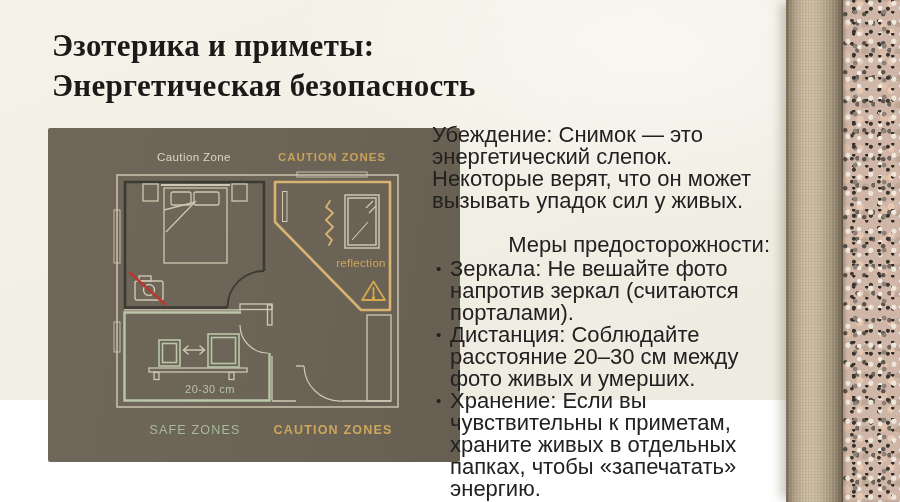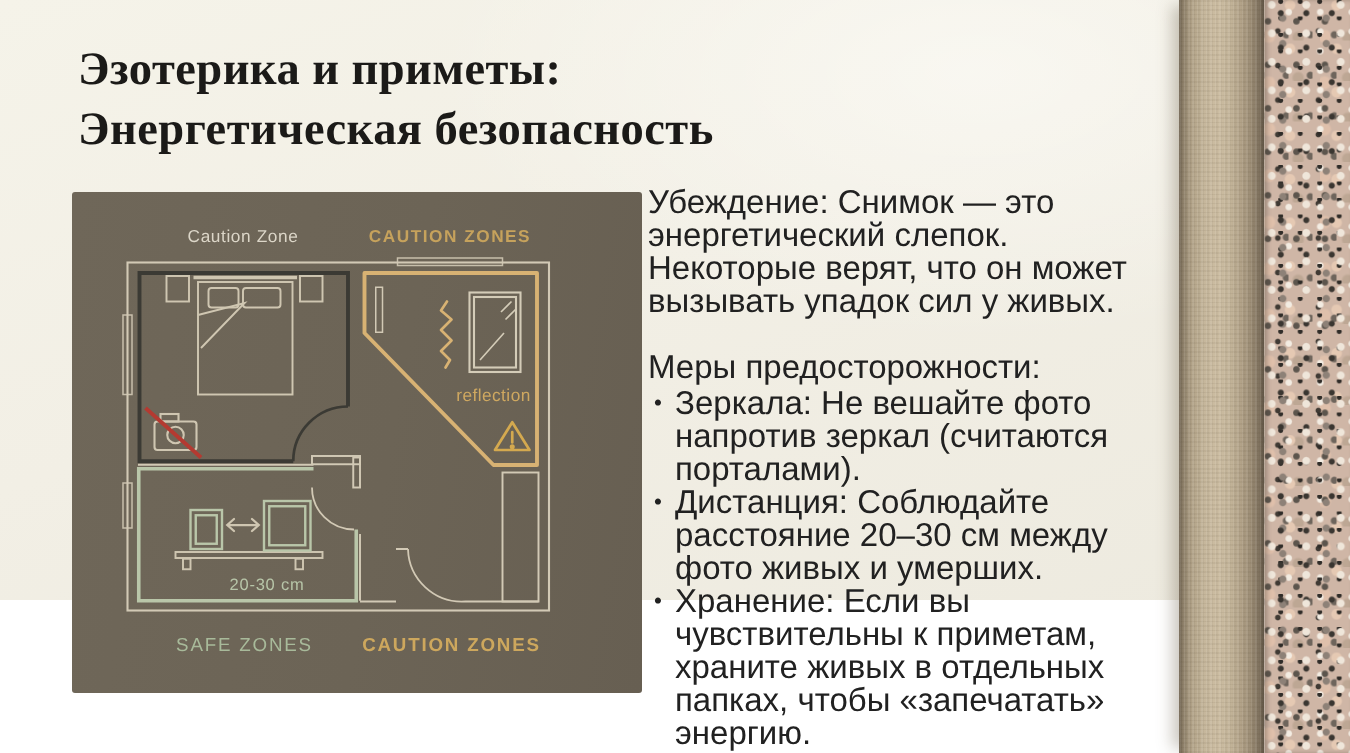--- a/index.html
+++ b/index.html
@@ -9,35 +9,35 @@
          background:
            radial-gradient(ellipse 600px 300px at 72% 12%, rgba(255,255,252,.5) 0%, rgba(255,255,252,0) 60%),
            linear-gradient(160deg,#f5f3e9 0%,#f2efe5 45%,#edeadf 100%); text-decoration: underline;}
   
   .title{position:absolute;left:52px;top:26px;color:#1b1a18;
          font-family:"Liberation Serif", serif;font-weight:600;
          font-size:31px;line-height:40px;letter-spacing:.3px;}
   
   .plan{position:absolute;left:48px;top:128px;width:380px;height:334px;
         background:linear-gradient(100deg,#6f6759 0%,#6c6456 55%,#675f52 100%);
-        border-radius:2px;}
+        border-radius:2px;padding-left:32px;}
   .plan svg{display:block;}
   .plan text{font-family:"Liberation Sans", sans-serif;}
   .lbl-light{fill:#dcd6c8;font-size:11.5px;letter-spacing:.4px;}
   .lbl-gold{fill:#c6a25c;font-size:11.5px;letter-spacing:1px;font-weight:600;}
   .lbl-gold-lg{fill:#cda75d;font-size:12.5px;letter-spacing:1.2px;font-weight:600;}
   .lbl-sage{fill:#a8ba9a;font-size:12.5px;letter-spacing:1.2px;}
   .lbl-refl{fill:#cfa860;font-size:11.5px;letter-spacing:.3px;}
   .lbl-dist{fill:#b7c5a8;font-size:11px;letter-spacing:.5px;}
   
   .content{position:absolute;left:432px;top:124px;width:338px;color:#212121;
            font-size:22px;line-height:22px;}
   .content p{margin:0;}
   .intro{margin-bottom:22px !important;}
-  .prec-head{margin-bottom:2px !important;}
+  .prec-head{margin-bottom:2px !important;text-align:right;}
   ul.prec{list-style:none;margin:0;padding:0;}
   ul.prec li{position:relative;padding-left:18px;}
   ul.prec li::before{content:"•";position:absolute;left:4px;top:0;font-size:15px;}
   
   .linen{position:absolute;top:0;left:786px;width:57px;height:502px;
     background:
       repeating-linear-gradient(90deg, rgba(255,255,255,.08) 0 1px, rgba(0,0,0,.03) 1px 2px, rgba(0,0,0,0) 2px 3px),
       repeating-linear-gradient(0deg, rgba(80,65,45,.07) 0 1px, rgba(0,0,0,0) 1px 3px),
       linear-gradient(90deg,#6f624f 0%,#94866f 6%,#b3a489 16%,#c6b79c 30%,#ccbda2 46%,#c3b499 60%,#af9f85 74%,#978871 86%,#7a6d5a 95%,#5d5243 100%);
     box-shadow:-8px 0 10px -3px rgba(100,88,66,.35);}

